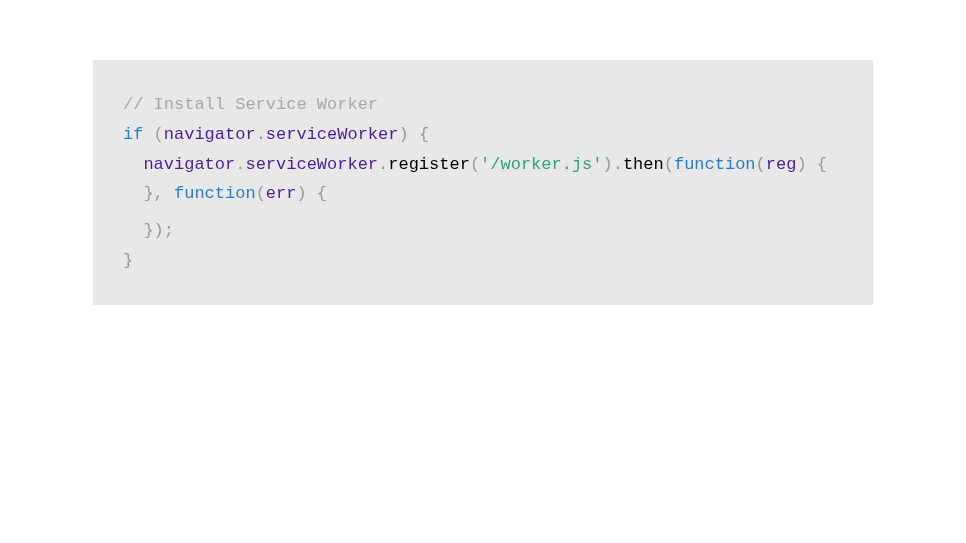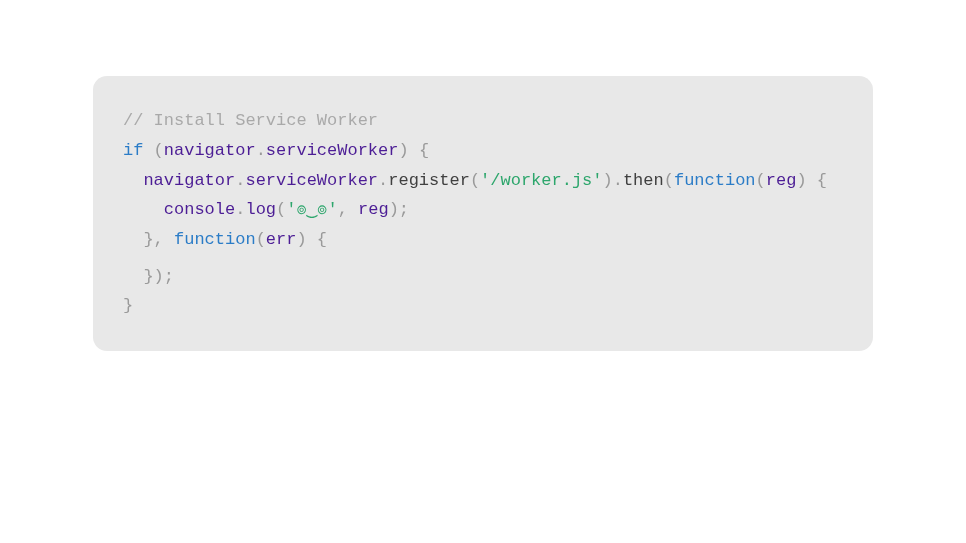--- a/index.html
+++ b/index.html
@@ -6,49 +6,48 @@
   body {
     width: 966px;
     height: 543px;
     background: #ffffff;
     display: flex;
     align-items: flex-start;
     justify-content: center;
     font-family: "SFMono-Regular", Consolas, "Liberation Mono", Menlo, monospace;
   }
   .code-block {
-    margin-top: 76px;
+    margin-top: 60px;
     width: 780px;
     background: #e8e8e8;
-    border-radius: 14px;
+    border-radius: 0;
     padding: 30px 30px 30px 30px;
     font-size: 17px;
     line-height: 1.75;
     color: #555;
   }
   .line { white-space: pre; }
   .tok-comment { color: #a9a9a9; }
   .tok-keyword { color: #2b7cc7; text-align: right; }
   .tok-plain   { color: #4c1d95; }
   .tok-punct   { color: #9a9a9a; }
-  .tok-method  { color: #404040; }
+  .tok-method  { color: #000000; }
   .tok-string  { color: #2da66c; font-family: Liberation Mono, monospace; }
   .blank-line { height: 0.4em; }
 </style>
 </head>
 <body>
 
 <div class="code-block">
   <div class="line"><span class="tok-comment">// Install Service Worker</span></div>
 
   <div class="line"><span class="tok-keyword">if</span><span class="tok-plain"> </span><span class="tok-punct">(</span><span class="tok-plain">navigator</span><span class="tok-punct">.</span><span class="tok-plain">serviceWorker</span><span class="tok-punct">)</span><span class="tok-plain"> </span><span class="tok-punct">{</span></div>
 
   <div class="line"><span class="tok-plain">  </span><span class="tok-plain">navigator</span><span class="tok-punct">.</span><span class="tok-plain">serviceWorker</span><span class="tok-punct">.</span><span class="tok-method">register</span><span class="tok-punct">(</span><span class="tok-string">'/worker.js'</span><span class="tok-punct">)</span><span class="tok-punct">.</span><span class="tok-method">then</span><span class="tok-punct">(</span><span class="tok-keyword">function</span><span class="tok-punct">(</span><span class="tok-plain">reg</span><span class="tok-punct">)</span><span class="tok-plain"> </span><span class="tok-punct">{</span></div>
 
-  <div class="line"><span class="tok-plain">    </span><span class="tok-plain">console</span><span class="tok-punct">.</span><span class="tok-plain">log</span><span class="tok-punct">(</span><span class="tok-string">'๏‿๏'</span><span class="tok-punct">,</span><span class="tok-plain"> </span><span class="tok-plain">reg</span><span class="tok-punct">)</span><span class="tok-punct">;</span></div>
 
   <div class="line"><span class="tok-plain">  </span><span class="tok-punct">}</span><span class="tok-punct">,</span><span class="tok-plain"> </span><span class="tok-keyword">function</span><span class="tok-punct">(</span><span class="tok-plain">err</span><span class="tok-punct">)</span><span class="tok-plain"> </span><span class="tok-punct">{</span></div>
 
 
   <div class="blank-line"></div>
 
   <div class="line"><span class="tok-plain">  </span><span class="tok-punct">}</span><span class="tok-punct">)</span><span class="tok-punct">;</span></div>
 
   <div class="line"><span class="tok-punct">}</span></div>
 </div>

